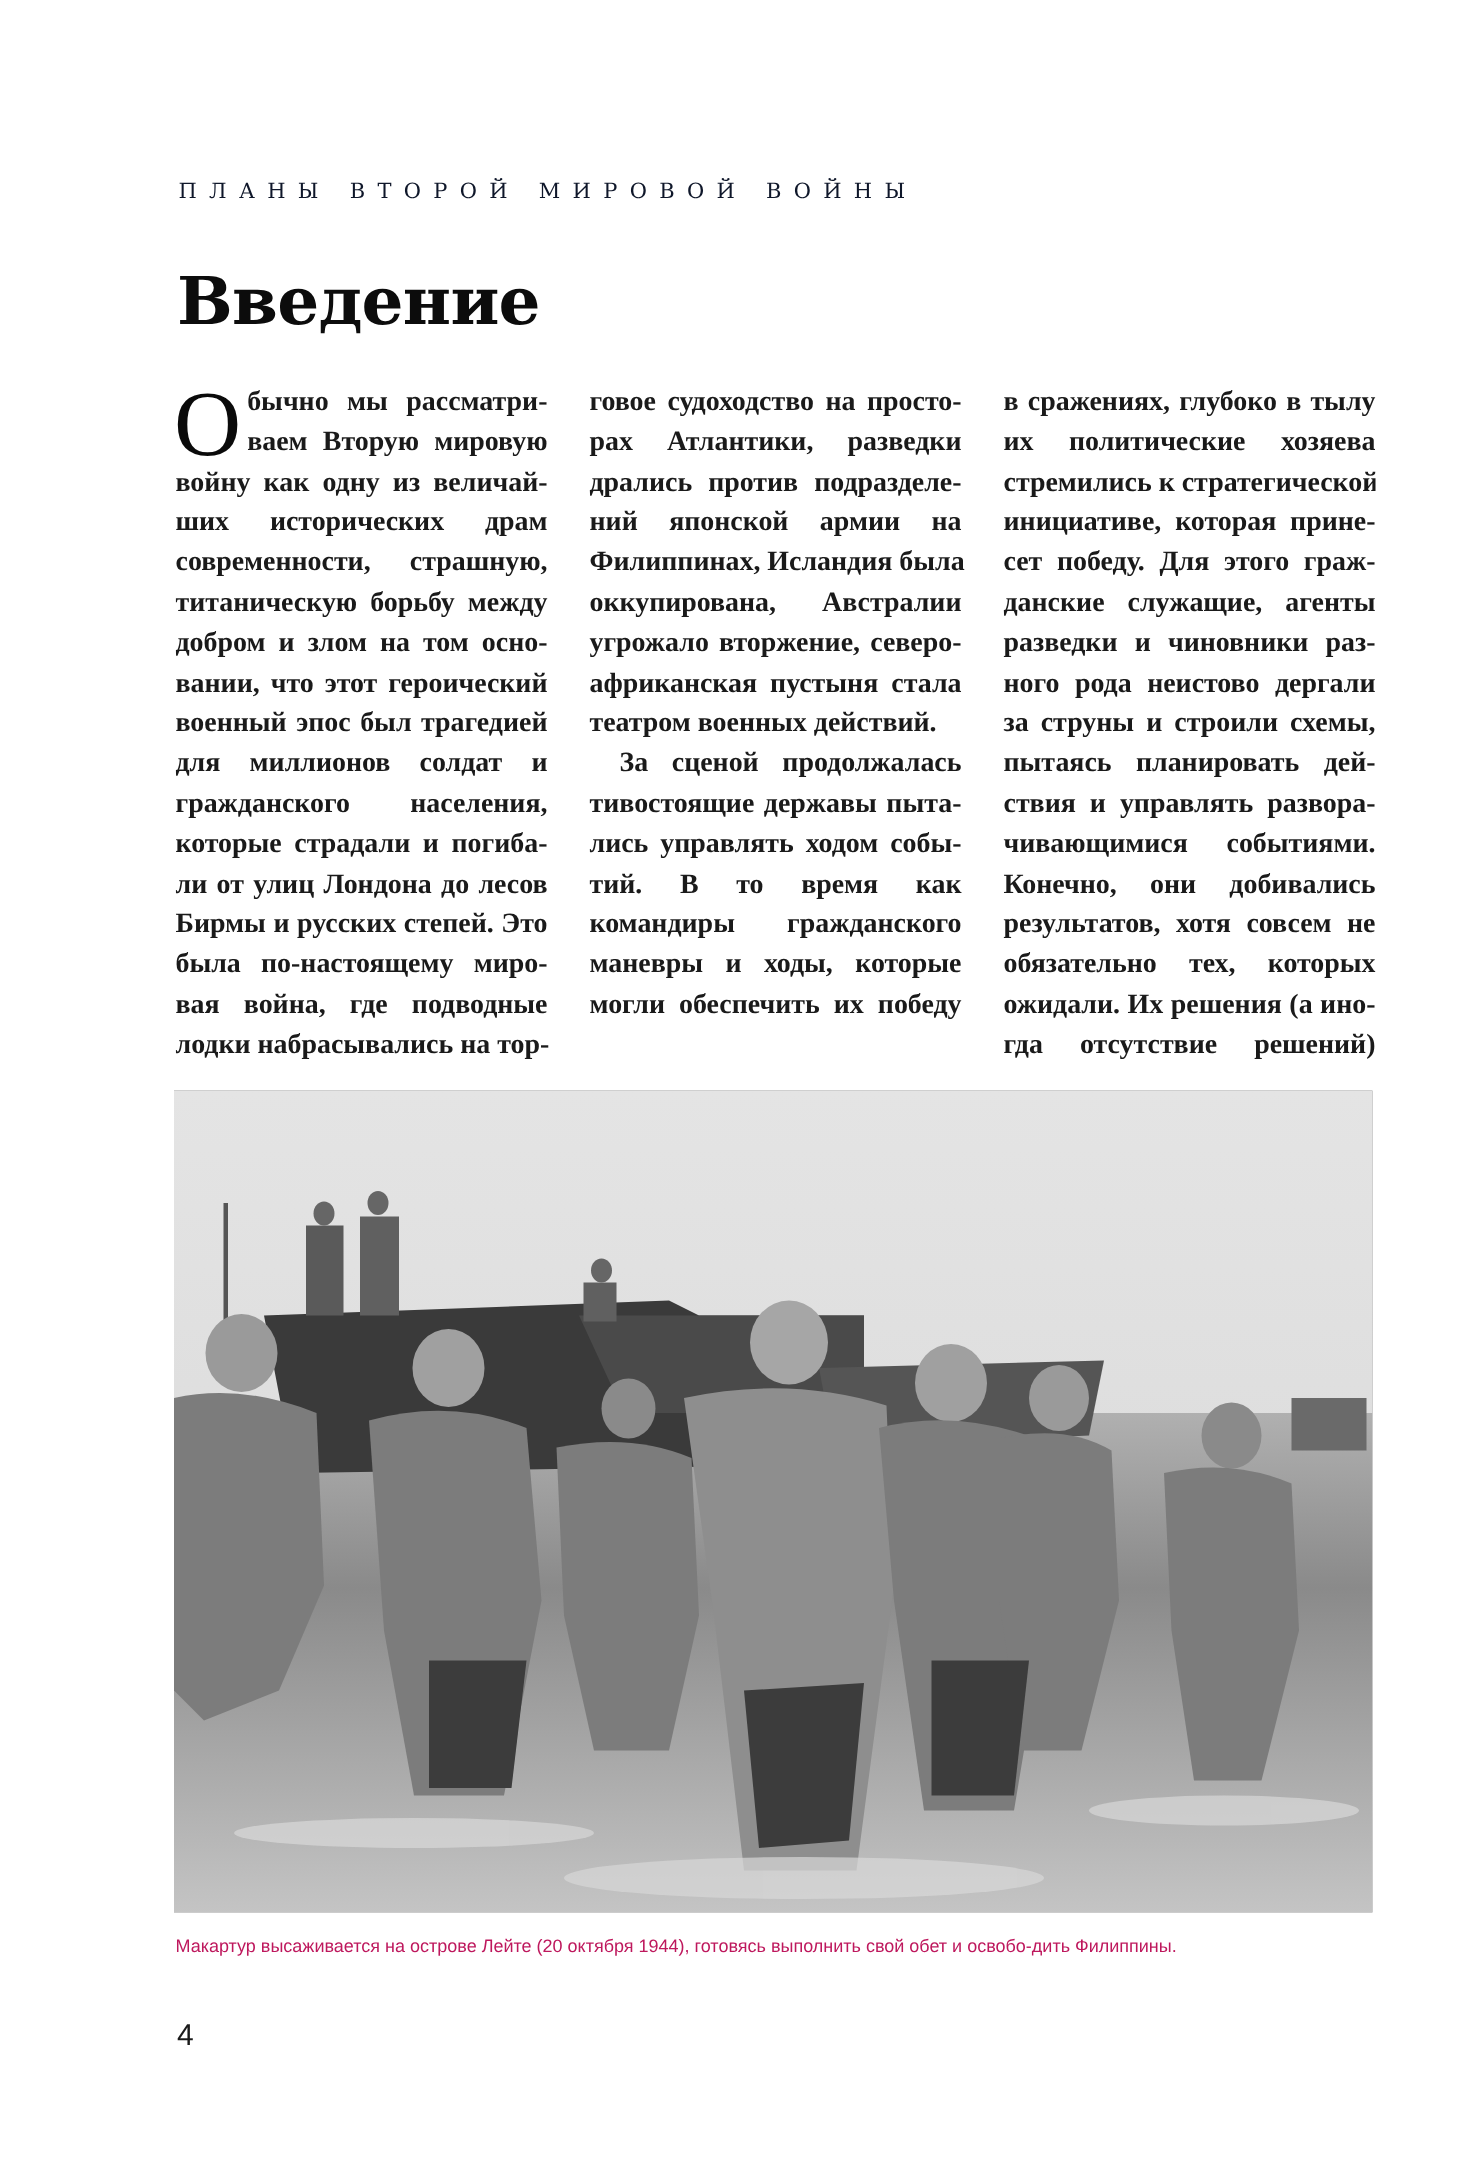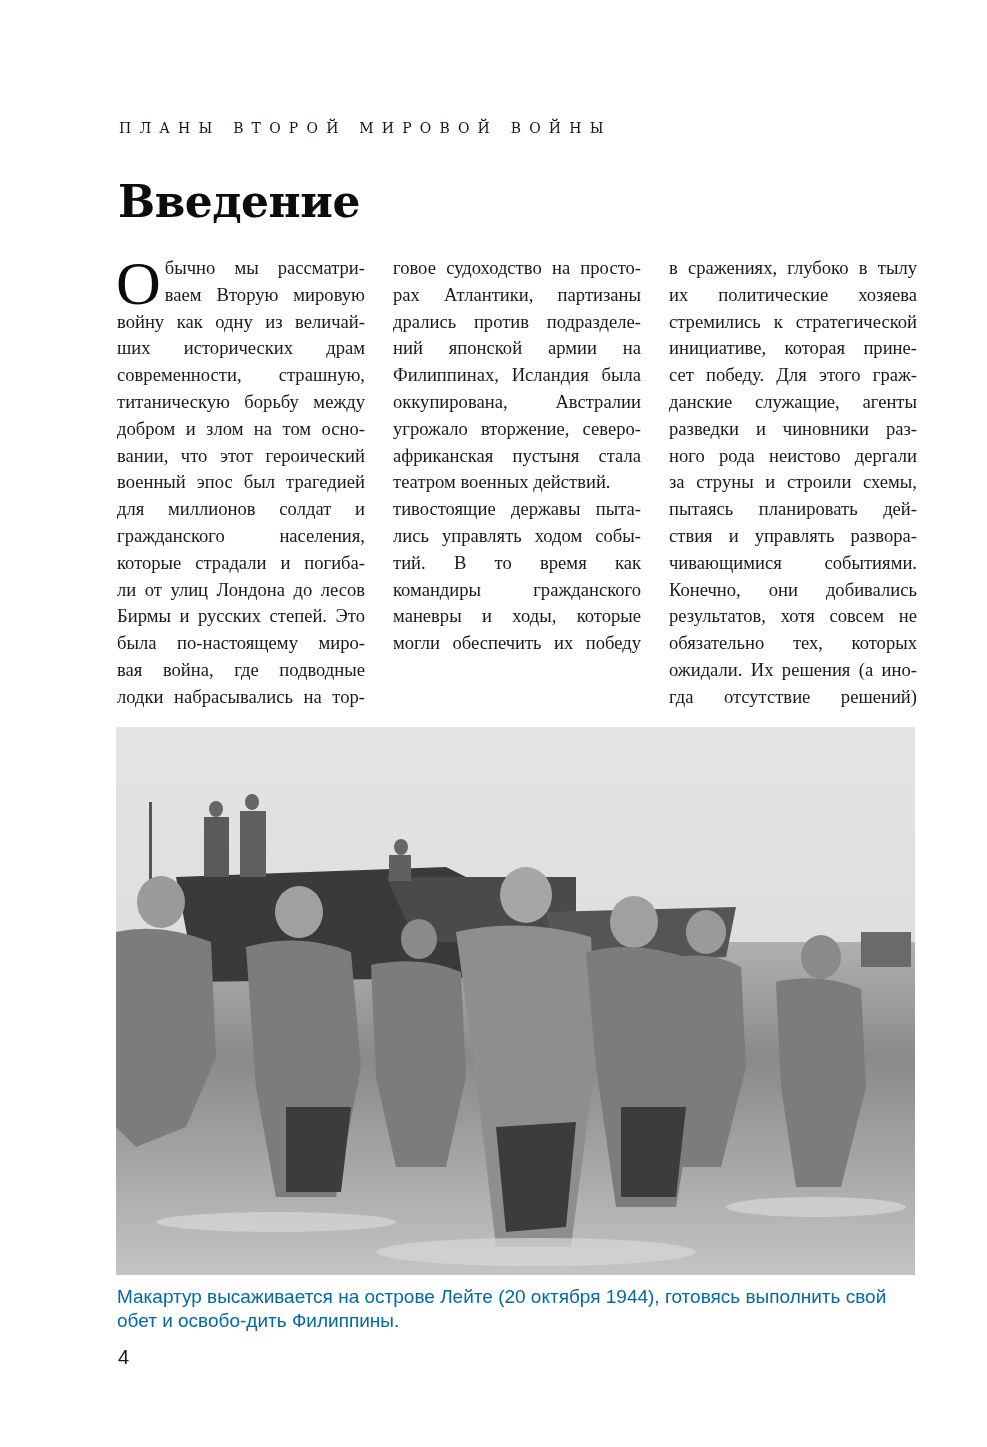--- a/index.html
+++ b/index.html
@@ -55,20 +55,21 @@
       text-align: justify;
       color: #1a1a1a;
     }
     .col .line {
       display: block;
       text-align: justify;
       text-align-last: justify;
       white-space: nowrap;
       height: 26.8px;
       overflow: visible;
+      font-weight: bold;
     }
     .col .line.last-left {
       text-align-last: left;
     }
     .col .line.indent {
       padding-left: 20px;
     }
     .col-1 { left: 0; }
     .col-2 { left: 276px; }
     .col-3 { left: 552px; }
@@ -94,23 +95,23 @@
       display: block;
       width: 100%;
       height: 100%;
     }
     .caption {
       position: absolute;
       left: 117px;
       top: 1285px;
       width: 770px;
       font-family: "Liberation Sans", sans-serif;
-      font-size: 19px;
+      font-size: 12px;
       line-height: 24px;
-      color: #0369a1;
+      color: #be185d;
     }
     .page-number {
       position: absolute;
       left: 118px;
       top: 1346px;
       font-family: "Liberation Sans", sans-serif;
       font-size: 20px;
       color: #1a1a1a;
     }
   </style>
@@ -138,28 +139,29 @@
     <span class="line">которые страдали и погиба-</span>
     <span class="line">ли от улиц Лондона до лесов</span>
     <span class="line">Бирмы и русских степей. Это</span>
     <span class="line">была по-настоящему миро-</span>
     <span class="line">вая война, где подводные</span>
     <span class="line">лодки набрасывались на тор-</span>
   </div>
 
   <div class="col col-2">
     <span class="line">говое судоходство на просто-</span>
-    <span class="line">рах Атлантики, партизаны</span>
+    <span class="line">рах Атлантики, разведки</span>
     <span class="line">дрались против подразделе-</span>
     <span class="line">ний японской армии на</span>
     <span class="line">Филиппинах, Исландия была</span>
     <span class="line">оккупирована, Австралии</span>
     <span class="line">угрожало вторжение, северо-</span>
     <span class="line">африканская пустыня стала</span>
     <span class="line last-left">театром военных действий.</span>
+    <span class="line indent">За сценой продолжалась</span>
     <span class="line">тивостоящие державы пыта-</span>
     <span class="line">лись управлять ходом собы-</span>
     <span class="line">тий. В то время как</span>
     <span class="line">командиры гражданского</span>
     <span class="line">маневры и ходы, которые</span>
     <span class="line">могли обеспечить их победу</span>
   </div>
 
   <div class="col col-3">
     <span class="line">в сражениях, глубоко в тылу</span>

